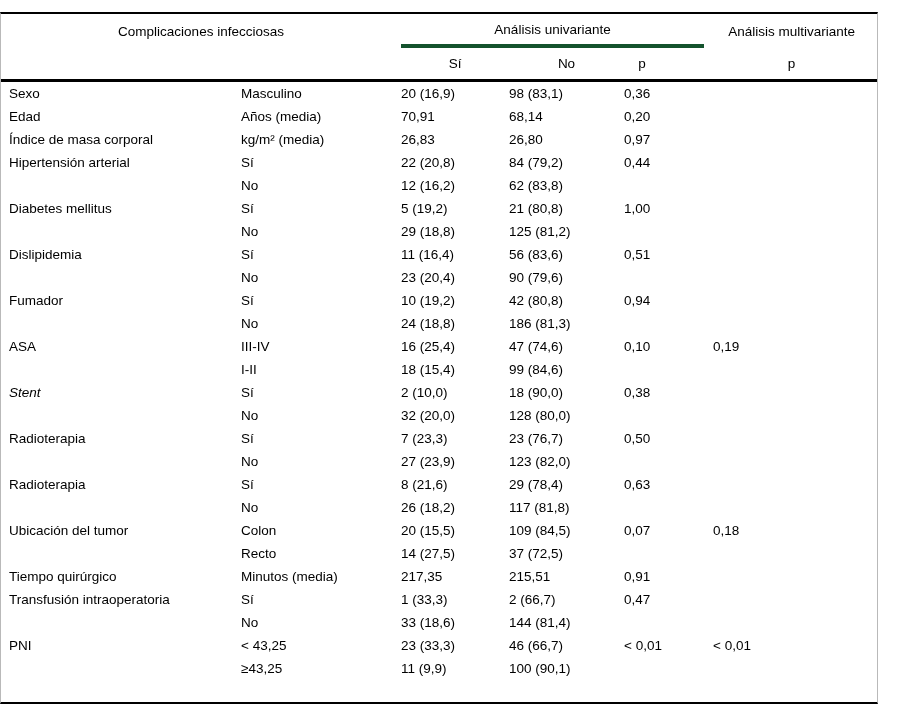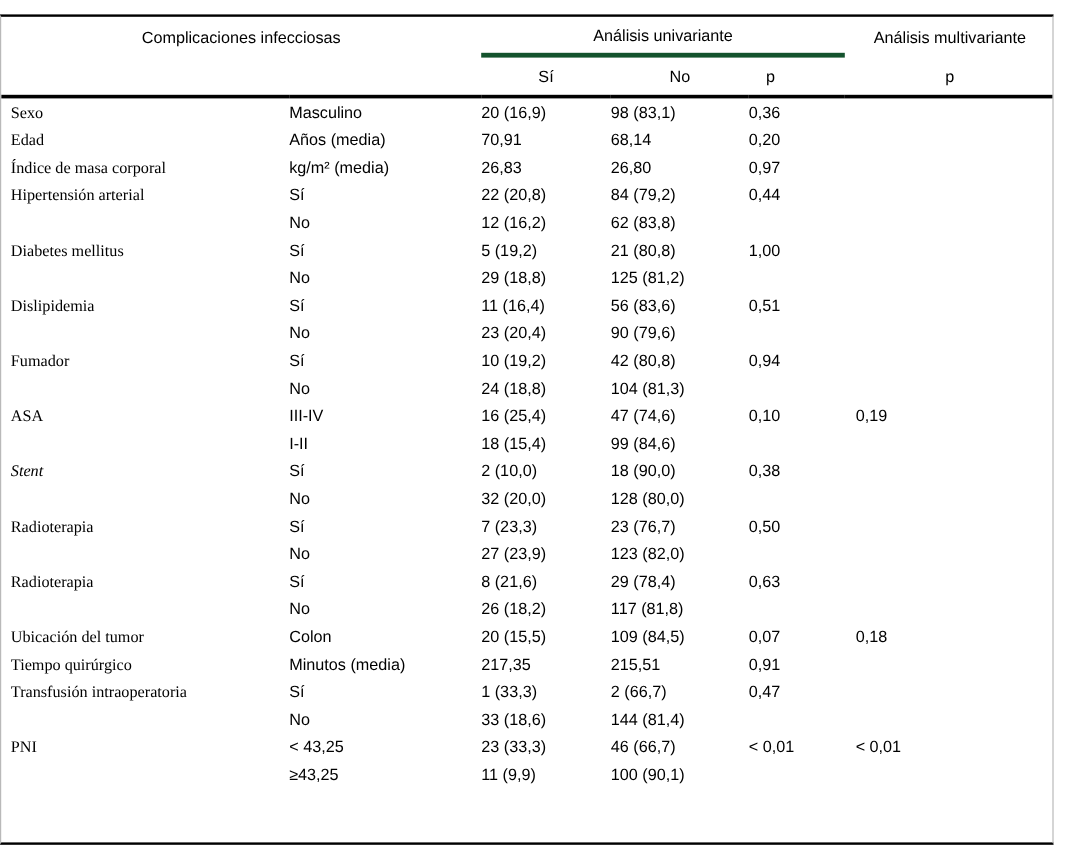--- a/index.html
+++ b/index.html
@@ -59,21 +59,21 @@
   th.p-uni { padding-right: 44px; box-sizing: border-box; }
 
   tbody td {
     height: 23px;
     padding: 0;
     vertical-align: middle;
     white-space: nowrap;
     overflow: hidden;
     text-align: left;
   }
-  td.cell-variable { padding-left: 8px; font-family: Liberation Serif, serif; }
+  td.cell-variable { padding-left: 8px; }
   td.cell-p_multi  { padding-left: 9px; }
   .italic { font-style: italic; }
 </style>
 </head>
 <body>
 
 <div class="page">
   <div class="table-frame">
     <table class="results">
       <colgroup>
@@ -177,21 +177,21 @@
             <td class="cell-category">Sí</td>
             <td class="cell-si">10 (19,2)</td>
             <td class="cell-no">42 (80,8)</td>
             <td class="cell-p_uni">0,94</td>
             <td class="cell-p_multi"></td>
           </tr>
           <tr>
             <td class="cell-variable"></td>
             <td class="cell-category">No</td>
             <td class="cell-si">24 (18,8)</td>
-            <td class="cell-no">104 (81,3)</td>
+            <td class="cell-no">186 (81,3)</td>
             <td class="cell-p_uni"></td>
             <td class="cell-p_multi"></td>
           </tr>
           <tr>
             <td class="cell-variable">ASA</td>
             <td class="cell-category">III-IV</td>
             <td class="cell-si">16 (25,4)</td>
             <td class="cell-no">47 (74,6)</td>
             <td class="cell-p_uni">0,10</td>
             <td class="cell-p_multi">0,19</td>
@@ -254,20 +254,28 @@
           </tr>
           <tr>
             <td class="cell-variable">Ubicación del tumor</td>
             <td class="cell-category">Colon</td>
             <td class="cell-si">20 (15,5)</td>
             <td class="cell-no">109 (84,5)</td>
             <td class="cell-p_uni">0,07</td>
             <td class="cell-p_multi">0,18</td>
           </tr>
           <tr>
+            <td class="cell-variable"></td>
+            <td class="cell-category">Recto</td>
+            <td class="cell-si">14 (27,5)</td>
+            <td class="cell-no">37 (72,5)</td>
+            <td class="cell-p_uni"></td>
+            <td class="cell-p_multi"></td>
+          </tr>
+          <tr>
             <td class="cell-variable">Tiempo quirúrgico</td>
             <td class="cell-category">Minutos (media)</td>
             <td class="cell-si">217,35</td>
             <td class="cell-no">215,51</td>
             <td class="cell-p_uni">0,91</td>
             <td class="cell-p_multi"></td>
           </tr>
           <tr>
             <td class="cell-variable">Transfusión intraoperatoria</td>
             <td class="cell-category">Sí</td>

